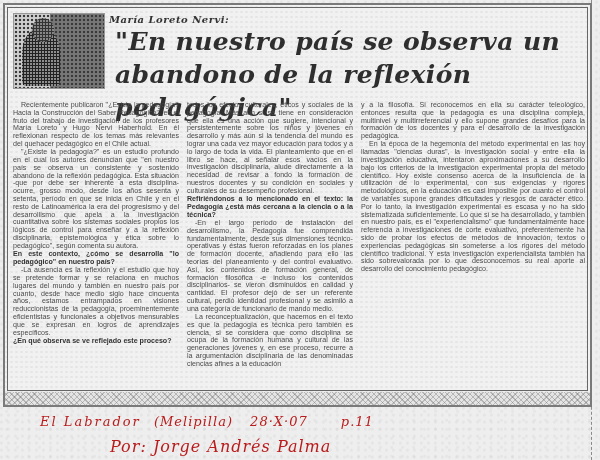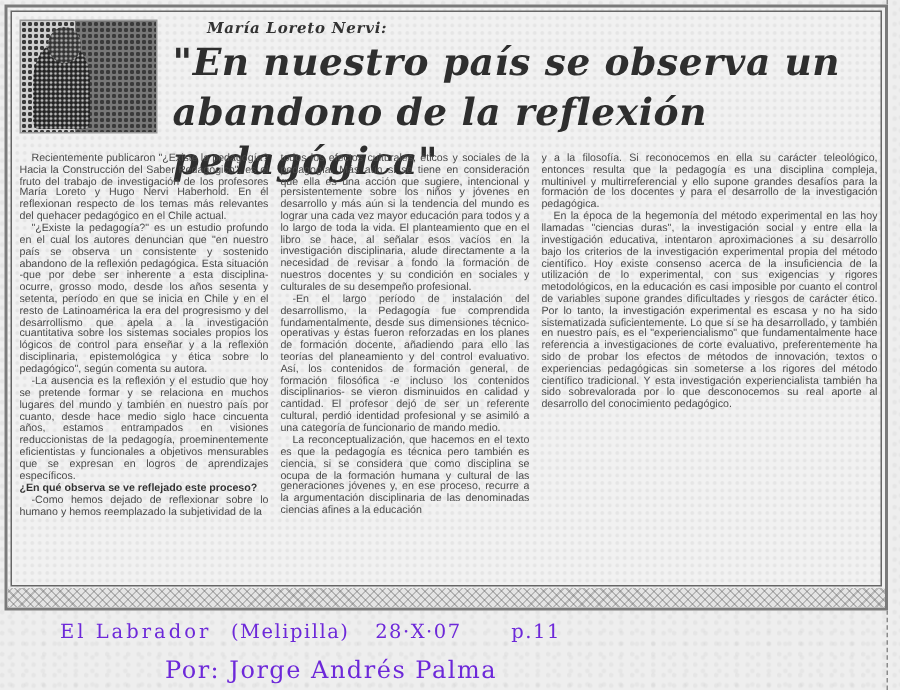--- a/index.html
+++ b/index.html
@@ -51,21 +51,21 @@
   .photo .figure {
     position: absolute; left: 8px; top: 14px; width: 38px; height: 58px;
     border-radius: 45% 45% 10% 10%;
     background: radial-gradient(circle, #222 0 1.2px, transparent 1.5px) 0 0/3px 3px, #bbb;
   }
   .photo .head {
     position: absolute; left: 18px; top: 4px; width: 22px; height: 24px; border-radius: 50%;
     background: radial-gradient(circle, #333 0 1.2px, transparent 1.5px) 0 0/3px 3px, #aaa;
   }
   .byline {
-    position: absolute; left: 133px; top: 9px;
+    position: absolute; left: 104px; top: 9px;
     font-family: "DejaVu Serif", serif; font-style: italic; font-weight: bold;
     font-size: 10px; color: #333; letter-spacing: 0.5px;
   }
   .headline {
     position: absolute; left: 110px; top: 20px; width: 470px;
     font-family: "DejaVu Serif", serif; font-style: italic; font-weight: bold;
     font-size: 25px; line-height: 33px; color: #2e2e2e;
     letter-spacing: 0.4px;
   }
   .headline span { display: block; }
@@ -75,22 +75,22 @@
   }
   .col {
     flex: 1; font-size: 7.1px; line-height: 7.8px; text-align: justify;
     color: #4a4a4a; overflow: hidden;
     font-family: "Liberation Sans", sans-serif;
   }
   .col p { margin: 0 0 0.5px 0; text-indent: 8px; }
   .col p.q { font-weight: bold; text-indent: 0; color: #333; }
   .col p.noindent { text-indent: 0; }
   .handwriting {
-    position: absolute; font-family: "DejaVu Serif", serif; 
-    color: #6d28d9; letter-spacing: 1px;
+    position: absolute; font-family: "DejaVu Serif", serif; font-style: italic;
+    color: #b91c1c; letter-spacing: 1px;
   }
   .hw1 { left: 40px; top: 414px; font-size: 13px; }
   .hw1 .src { letter-spacing: 2px; }
   .hw1 .place { margin-left: 8px; }
   .hw1 .date { margin-left: 12px; }
   .hw1 .pg { margin-left: 28px; }
   .hw2 { left: 110px; top: 437px; font-size: 16px; }
 </style>
 </head>
 <body>
@@ -111,26 +111,27 @@
 
   <div class="headline">
     <span>"En nuestro país se observa un</span>
     <span>abandono de la reflexión pedagógica"</span>
   </div>
 
   <div class="columns">
     <div class="col">
       <p>Recientemente publicaron "¿Existe la pedagogía? Hacia la Construcción del Saber Pedagógico", es el fruto del trabajo de investigación de los profesores María Loreto y Hugo Nervi Haberhold. En él reflexionan respecto de los temas más relevantes del quehacer pedagógico en el Chile actual.</p>
       <p>"¿Existe la pedagogía?" es un estudio profundo en el cual los autores denuncian que "en nuestro país se observa un consistente y sostenido abandono de la reflexión pedagógica. Esta situación -que por debe ser inherente a esta disciplina- ocurre, grosso modo, desde los años sesenta y setenta, período en que se inicia en Chile y en el resto de Latinoamérica la era del progresismo y del desarrollismo que apela a la investigación cuantitativa sobre los sistemas sociales propios los lógicos de control para enseñar y a la reflexión disciplinaria, epistemológica y ética sobre lo pedagógico", según comenta su autora.</p>
+      <p class="q">En este contexto, ¿cómo se desarrolla "lo pedagógico" en nuestro país?</p>
       <p>-La ausencia es la reflexión y el estudio que hoy se pretende formar y se relaciona en muchos lugares del mundo y también en nuestro país por cuanto, desde hace medio siglo hace cincuenta años, estamos entrampados en visiones reduccionistas de la pedagogía, proeminentemente eficientistas y funcionales a objetivos mensurables que se expresan en logros de aprendizajes específicos.</p>
       <p class="q">¿En qué observa se ve reflejado este proceso?</p>
-      <p>-Como hemos dejado de reflexionar sobre lo humano y hemos reemplazado la subjetividad de la</p>
     </div>
     <div class="col">
       <p class="noindent">todos los efectos culturales, éticos y sociales de la pedagogía. Más aún si se tiene en consideración que ella es una acción que sugiere, intencional y persistentemente sobre los niños y jóvenes en desarrollo y más aún si la tendencia del mundo es lograr una cada vez mayor educación para todos y a lo largo de toda la vida. El planteamiento que en el libro se hace, al señalar esos vacíos en la investigación disciplinaria, alude directamente a la necesidad de revisar a fondo la formación de nuestros docentes y su condición en sociales y culturales de su desempeño profesional.</p>
+      <p class="q">Refiriéndonos a lo mencionado en el texto: la Pedagogía ¿está más cercana a la ciencia o a la técnica?</p>
       <p>-En el largo período de instalación del desarrollismo, la Pedagogía fue comprendida fundamentalmente, desde sus dimensiones técnico-operativas y éstas fueron reforzadas en los planes de formación docente, añadiendo para ello las teorías del planeamiento y del control evaluativo. Así, los contenidos de formación general, de formación filosófica -e incluso los contenidos disciplinarios- se vieron disminuidos en calidad y cantidad. El profesor dejó de ser un referente cultural, perdió identidad profesional y se asimiló a una categoría de funcionario de mando medio.</p>
       <p>La reconceptualización, que hacemos en el texto es que la pedagogía es técnica pero también es ciencia, si se considera que como disciplina se ocupa de la formación humana y cultural de las generaciones jóvenes y, en ese proceso, recurre a la argumentación disciplinaria de las denominadas ciencias afines a la educación</p>
     </div>
     <div class="col" style="flex:1.35">
       <p class="noindent">y a la filosofía. Si reconocemos en ella su carácter teleológico, entonces resulta que la pedagogía es una disciplina compleja, multinivel y multirreferencial y ello supone grandes desafíos para la formación de los docentes y para el desarrollo de la investigación pedagógica.</p>
       <p>En la época de la hegemonía del método experimental en las hoy llamadas "ciencias duras", la investigación social y entre ella la investigación educativa, intentaron aproximaciones a su desarrollo bajo los criterios de la investigación experimental propia del método científico. Hoy existe consenso acerca de la insuficiencia de la utilización de lo experimental, con sus exigencias y rigores metodológicos, en la educación es casi imposible por cuanto el control de variables supone grandes dificultades y riesgos de carácter ético. Por lo tanto, la investigación experimental es escasa y no ha sido sistematizada suficientemente. Lo que sí se ha desarrollado, y también en nuestro país, es el "experiencialismo" que fundamentalmente hace referencia a investigaciones de corte evaluativo, preferentemente ha sido de probar los efectos de métodos de innovación, textos o experiencias pedagógicas sin someterse a los rigores del método científico tradicional. Y esta investigación experiencialista también ha sido sobrevalorada por lo que desconocemos su real aporte al desarrollo del conocimiento pedagógico.</p>
     </div>
   </div>
 </div>
 

